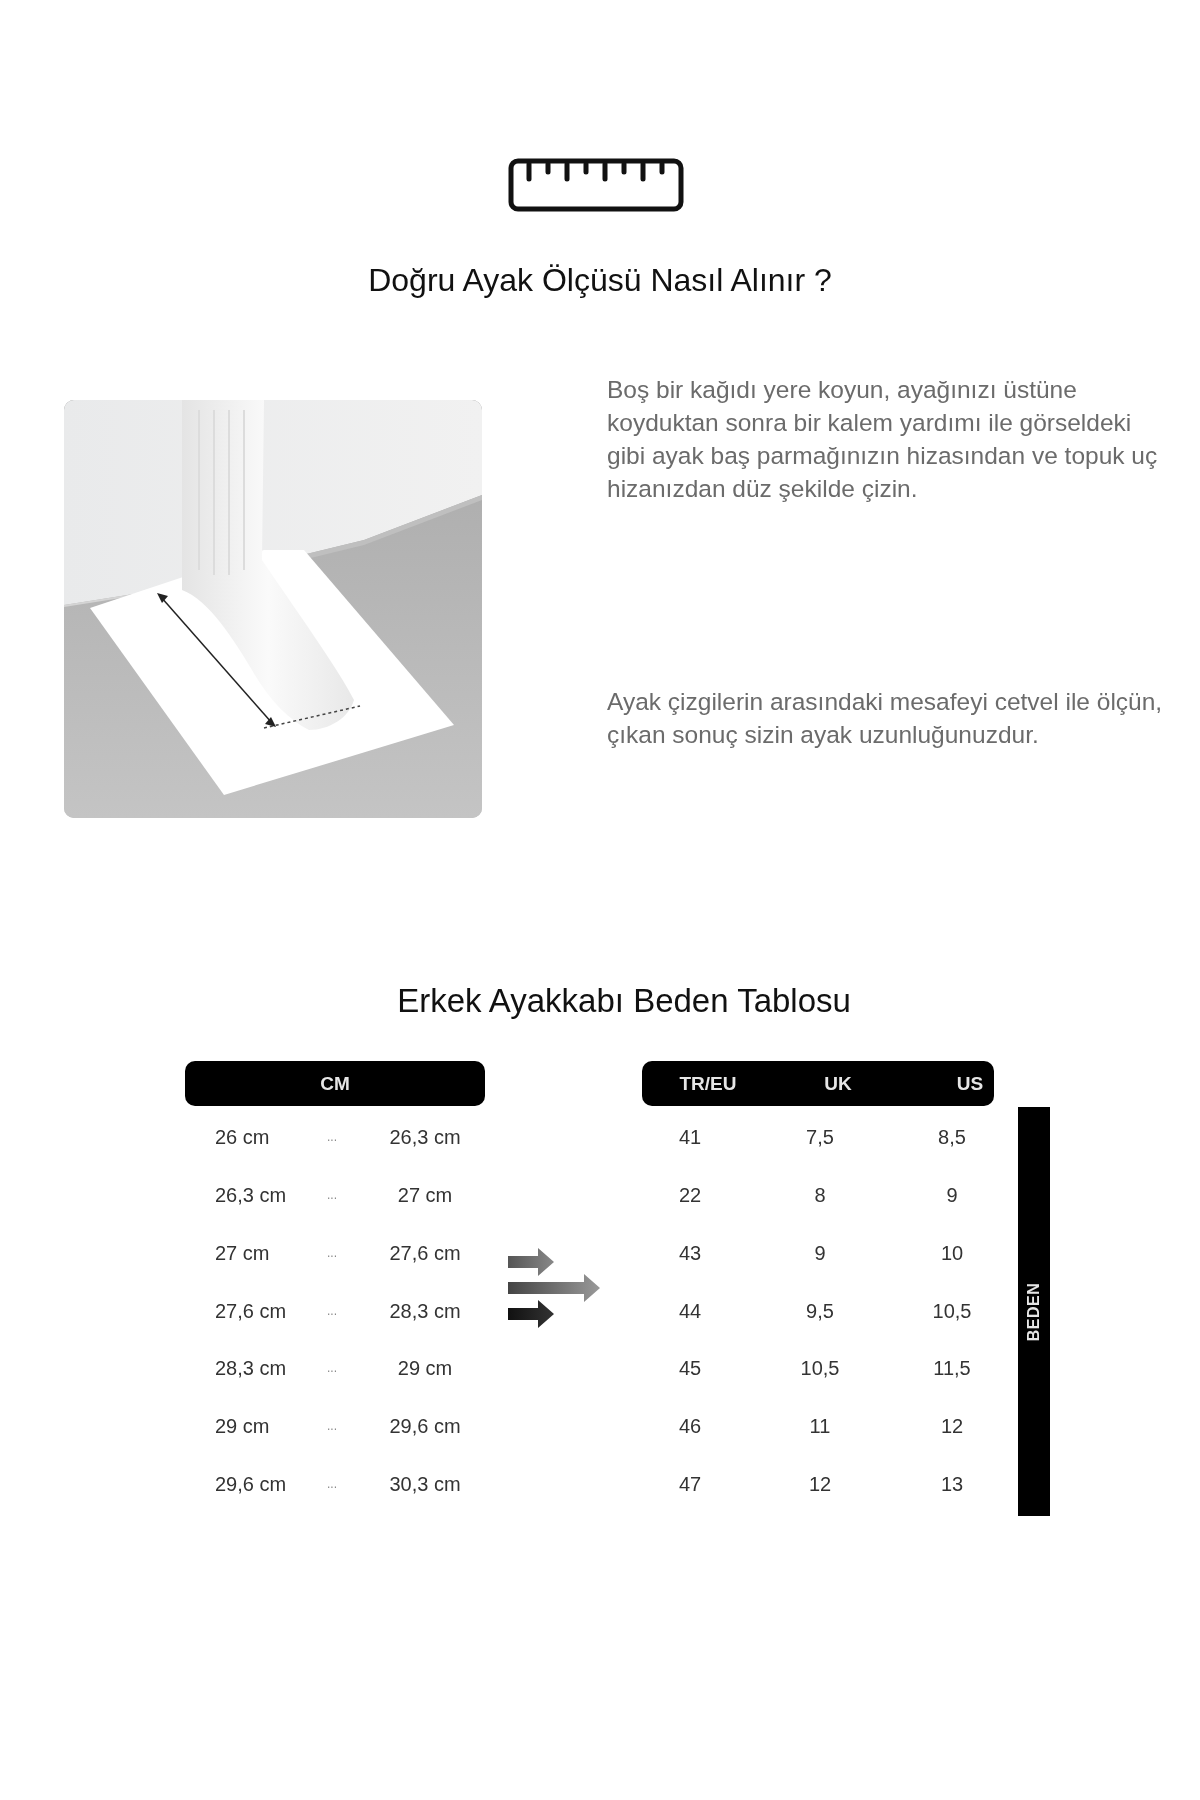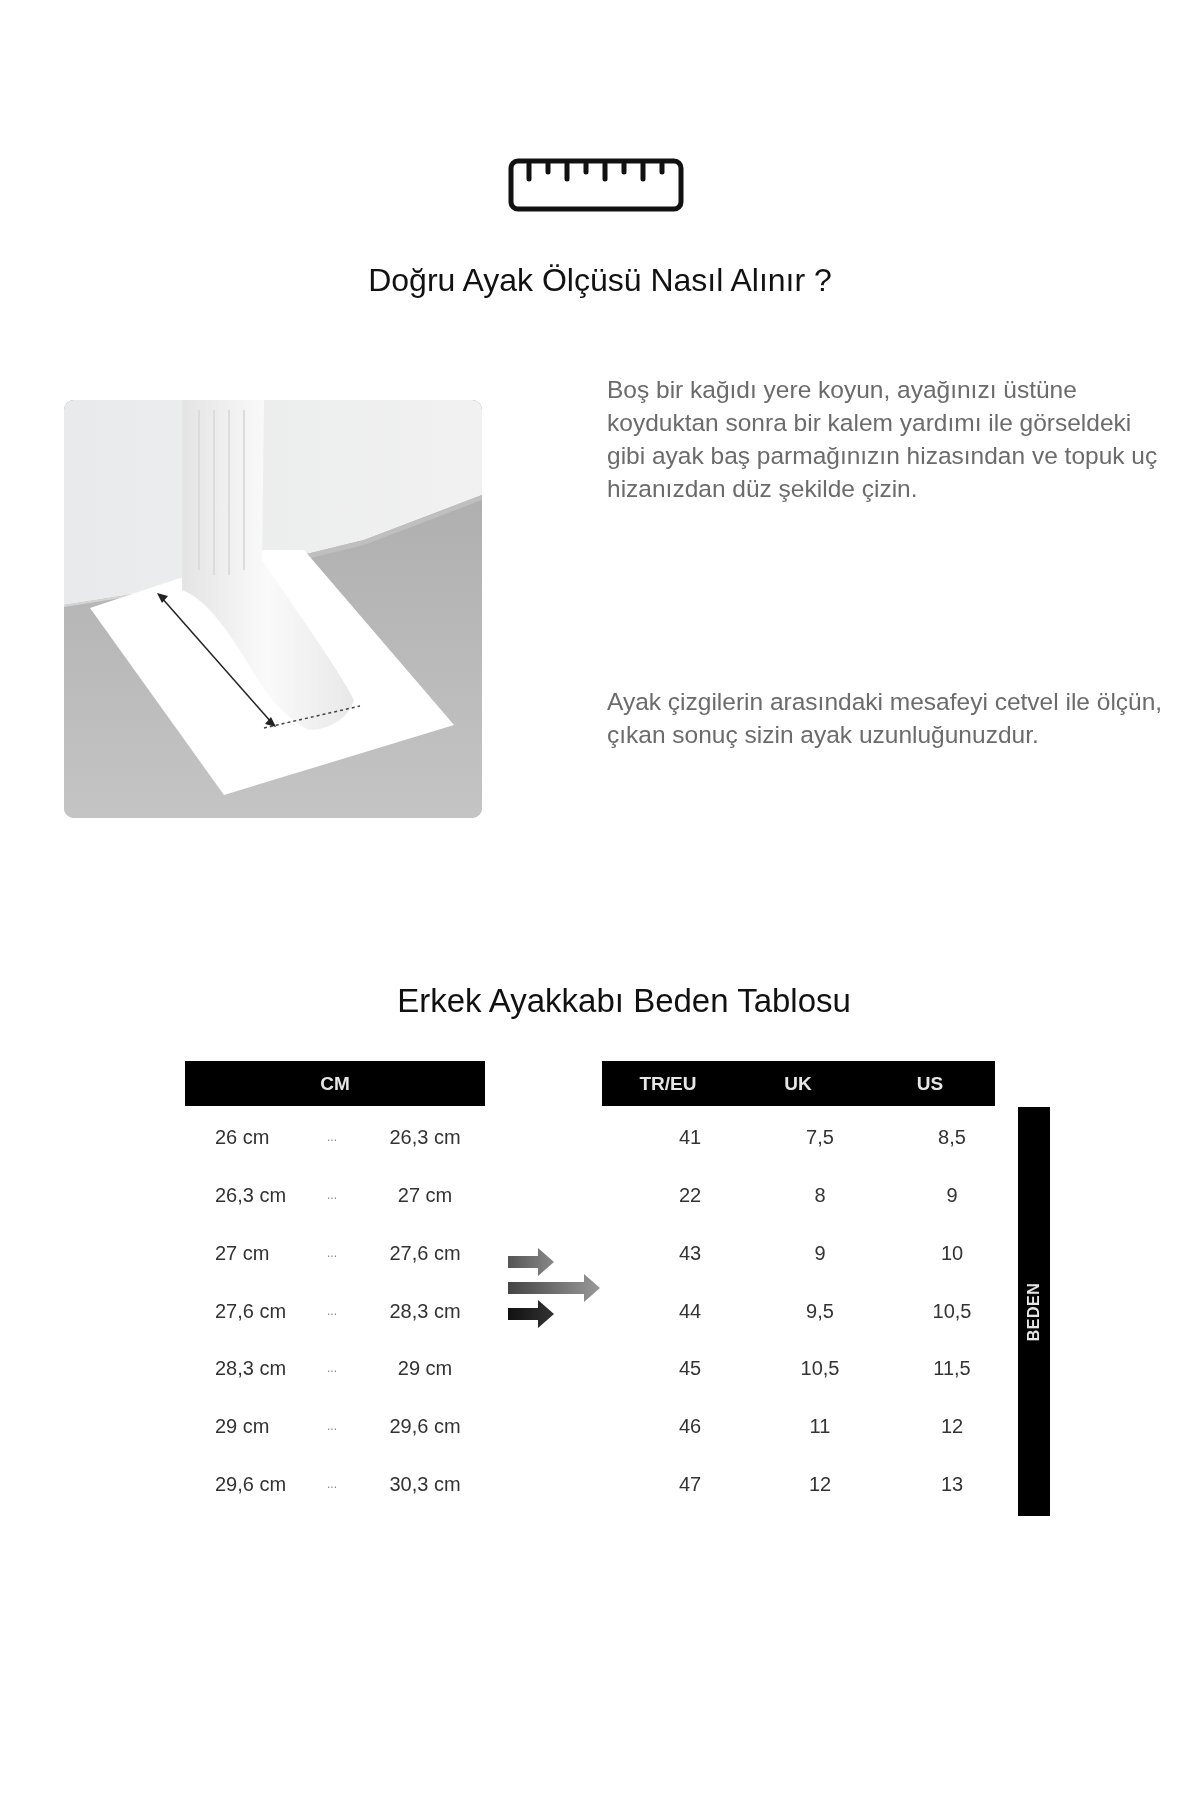--- a/index.html
+++ b/index.html
@@ -14,23 +14,23 @@
 
     .photo {
       position: absolute; left: 64px; top: 400px; width: 418px; height: 418px;
       border-radius: 10px; overflow: hidden; background: #bdbdbd;
     }
 
     .instr { position: absolute; left: 607px; width: 560px; color: #6b6b6b; font-size: 24.5px; line-height: 33px; }
     .instr-1 { top: 373px; }
     .instr-2 { top: 685px; }
 
-    .th-bar { position: absolute; background: #000; color: #e6e6e6; font-size: 19px; font-weight: 600; height: 45px; display: flex; align-items: center; }
+    .th-bar { position: absolute; background: #000; color: #e6e6e6; font-size: 19px; font-weight: 600; height: 45px; display: flex; align-items: center; border-radius: 10px; }
     .cm-head { left: 185px; top: 1061px; width: 300px; justify-content: center; }
-    .size-head { left: 602px; top: 1061px; width: 393px; }
+    .size-head { left: 642px; top: 1061px; width: 352px; }
     .size-head span { position: absolute; text-align: center; width: 100px; }
 
     .beden-bar { position: absolute; left: 1018px; top: 1107px; width: 32px; height: 409px; background: #000; }
     .beden-label {
       position: absolute; left: 50%; top: 50%;
       transform: translate(-50%, -50%) rotate(-90deg);
       color: #e6e6e6; font-size: 16px; font-weight: 700; letter-spacing: 0.5px; white-space: nowrap;
     }
 
     .row { position: absolute; height: 30px; font-size: 20px; color: #333; }

